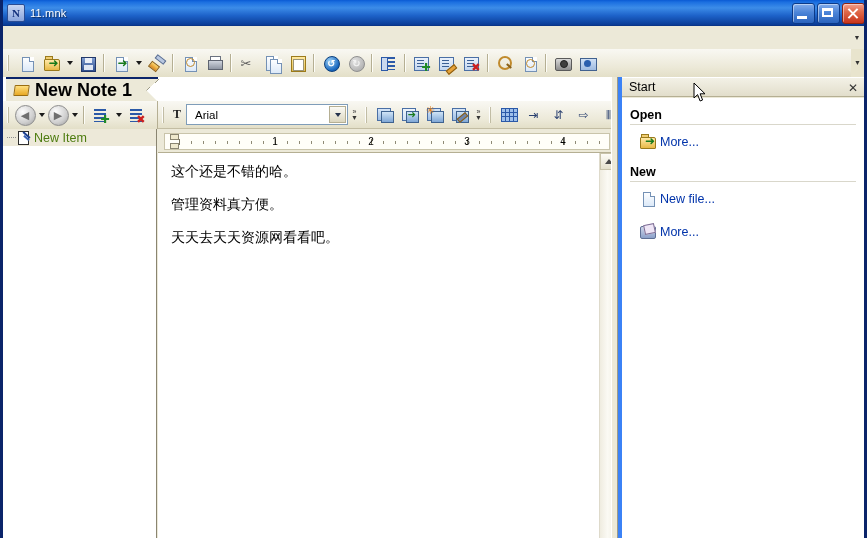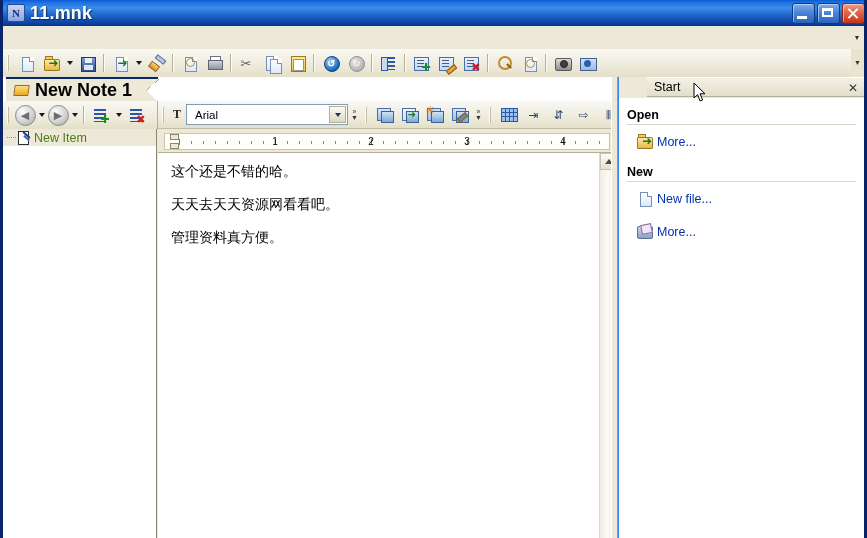--- a/index.html
+++ b/index.html
@@ -9,21 +9,21 @@
           border-left:3px solid #0a246a;border-right:3px solid #0a246a;box-sizing:border-box;overflow:hidden;}
 
   
   .titlebar{position:absolute;left:0;top:0;width:867px;height:26px;
     background:linear-gradient(180deg,#0a5ad4 0%,#1b6fe0 8%,#3c8ce8 30%,#1d62c9 60%,#0a3c96 95%,#08307f 100%);
     display:flex;align-items:center;}
   .tb-icon{width:16px;height:16px;margin-left:4px;margin-right:5px;position:relative;
     background:linear-gradient(180deg,#c9d6f2,#8aa5dd);border:1px solid #2b4d94;border-radius:2px;
     display:flex;align-items:center;justify-content:center;color:#13307c;font-size:11px;font-weight:bold;
     font-family:"Liberation Serif",serif;}
-  .tb-title{color:#fff;font-weight:bold;font-size:18px;text-shadow:1px 1px 1px rgba(0,0,0,.55);letter-spacing:.2px;text-align:center;}
+  .tb-title{color:#fff;font-weight:normal;font-size:11px;text-shadow:1px 1px 1px rgba(0,0,0,.55);letter-spacing:.2px;text-align:center;}
   .tb-btns{position:absolute;right:5px;top:3px;display:flex;gap:2px;align-items:center;}
   .tb-btn{width:21px;height:19px;border:1px solid #0c3a88;border-radius:3px;position:relative;
     background:linear-gradient(180deg,#7ba7e8,#२d6cc8);
     background:linear-gradient(180deg,#82aceb 0%,#4b84d8 45%,#2a63bd 100%);
     box-shadow:inset 1px 1px 0 rgba(255,255,255,.45);}
   .tb-btn.close{background:linear-gradient(180deg,#f29f8d 0%,#e06a4a 40%,#c8341b 100%);border-color:#8d2311;}
   .tb-btn i{position:absolute;display:block;background:#fff;}
   .tb-btn.min i{left:4px;bottom:4px;width:10px;height:3px;}
   .tb-btn.max i{left:4px;top:4px;width:11px;height:9px;border:2px solid #fff;background:transparent;box-sizing:border-box;border-top-width:3px;}
   .tb-btn.close i.a{left:9px;top:3px;width:2px;height:13px;transform:rotate(45deg);}
@@ -124,21 +124,21 @@
     border:1px solid #c8c3aa;box-sizing:border-box;display:flex;align-items:center;justify-content:center;}
   .vs-arrow:after{content:"";border-left:4px solid transparent;border-right:4px solid transparent;border-bottom:5px solid #4a4a4a;}
   .vs-track{position:absolute;left:0;top:17px;width:17px;bottom:0;
     background:linear-gradient(90deg,#efece0,#fbfaf4 45%,#efece0);}
 
   .splitv{position:absolute;left:608px;top:77px;width:7px;height:461px;background:#ece9d8;
     border-left:1px solid #fff;border-right:1px solid #9e9b86;box-sizing:border-box;}
 
   
   .taskpane{position:absolute;left:615px;top:77px;width:246px;height:461px;background:#ece9d8;
-    border-left:1px solid #3b82f6;box-sizing:border-box;padding-left:28px;}
+    border-left:4px solid #3b82f6;box-sizing:border-box;}
   .tp-head{height:20px;background:linear-gradient(180deg,#f3f1e6,#e2decb);border-bottom:1px solid #b5af93;
     display:flex;align-items:center;position:relative;box-sizing:border-box;border-top:1px solid #fff;}
   .tp-title{font-size:12.5px;color:#000;margin-left:7px;}
   .tp-close{position:absolute;right:4px;top:3px;width:14px;height:14px;display:flex;align-items:center;
     justify-content:center;font-size:12px;color:#333;font-family:"Liberation Sans",sans-serif;}
   .tp-body{background:#fff;position:absolute;left:0;top:21px;right:0;bottom:0;padding:10px 8px 0 8px;box-sizing:border-box;}
   .tp-section{margin-bottom:14px;}
   .tp-sec-title{font-size:12.5px;font-weight:bold;color:#000;padding-bottom:2px;border-bottom:1px solid #d9d7cb;
     margin-bottom:7px;}
   .tp-link{display:flex;align-items:center;gap:4px;padding:2px 0 2px 10px;}
@@ -551,22 +551,22 @@
           <span class="pen"></span>
           <span class="pen2"></span>
       </span>
       <span class="titem-label">New Item</span>
     </div>
   </div>
 
   <div class="editorwrap">
     <div class="editor">
       <p class="para">这个还是不错的哈。</p>
+      <p class="para">管理资料真方便。</p>
       <p class="para">天天去天天资源网看看吧。</p>
-      <p class="para">管理资料真方便。</p>
     </div>
     <div class="vscroll">
       <div class="vs-arrow"></div>
       <div class="vs-track"></div>
     </div>
   </div>
 
   <div class="splitv"></div>
 
   <div class="taskpane">

